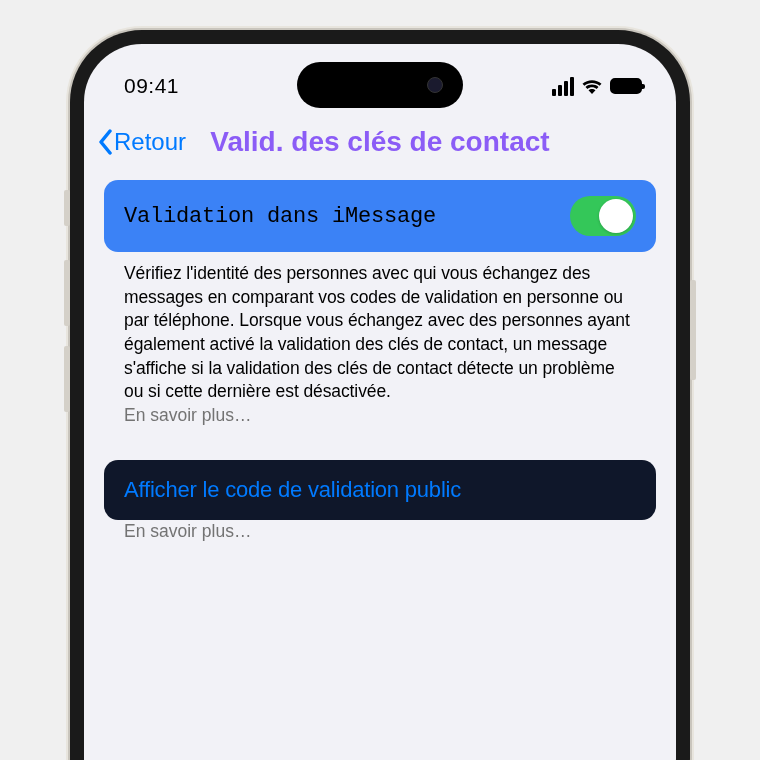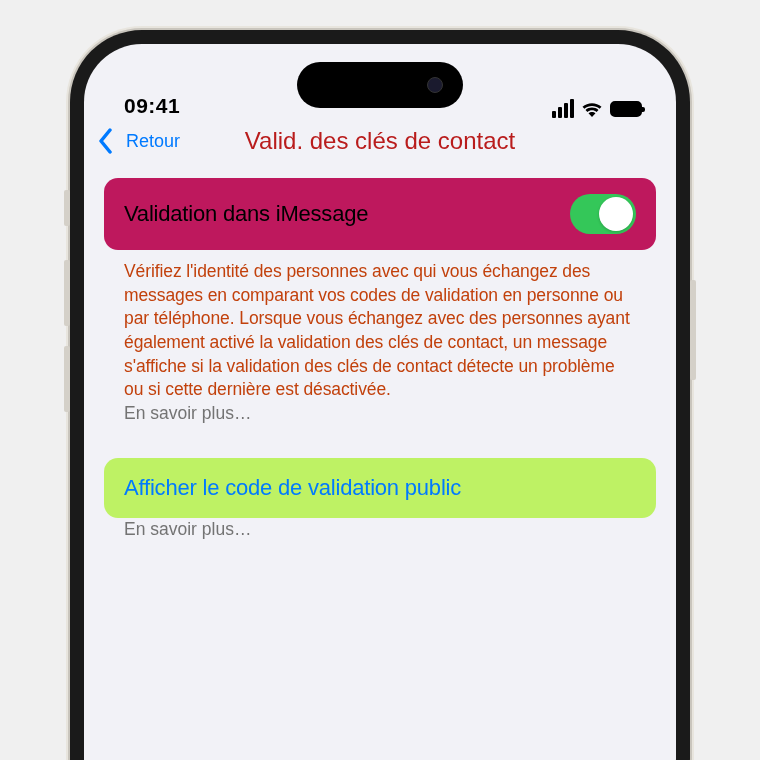--- a/index.html
+++ b/index.html
@@ -60,24 +60,24 @@
       width: 16px;
       height: 16px;
       background: #1a1a2e;
       border-radius: 50%;
       border: 1px solid #333;
     }
     .status-bar {
       height: 74px;
       display: flex;
       justify-content: space-between;
-      align-items: flex-end;
+      align-items: center;
       padding: 10px 34px 0 40px;
       font-size: 21px;
-      font-weight: 700;
+      font-weight: 400;
       letter-spacing: 0.5px;
     }
     .status-left { width: 100px; }
     .status-right {
       width: 120px;
       display: flex;
       align-items: center;
       justify-content: flex-end;
       gap: 7px;
     }
@@ -117,49 +117,50 @@
     .nav-bar {
       display: flex;
       align-items: center;
       padding: 10px 14px 14px;
       position: relative;
     }
     .back-button {
       display: flex;
       align-items: center;
       color: #007aff;
-      font-size: 18px;
-      gap: 12px;
+      font-size: 24px;
+      gap: 0;
       position: relative;
       z-index: 2;
     }
     .chevron-left {
       width: 16px;
       height: 26px;
       stroke: #007aff;
       stroke-width: 3.5;
       fill: none;
     }
     .nav-title {
       position: absolute;
       left: 0;
       right: 0;
       text-align: center;
-      font-size: 24px;
-      font-weight: 400;
-      color: #b91c1c;
+      font-size: 28px;
+      font-weight: 700;
+      color: #8b5cf6;
       pointer-events: none;
     }
     .content {
       padding: 10px 20px 0;
     }
     .card {
-      background: #be185d;
+      background: #3b82f6;
       border-radius: 14px;
       padding: 16px 20px;
+      font-family: Liberation Mono, monospace;
     }
     .toggle-row {
       display: flex;
       align-items: center;
       justify-content: space-between;
       gap: 12px;
     }
     .toggle-label {
       font-size: 22px;
       color: #000;
@@ -179,35 +180,35 @@
       right: 3px;
       top: 3px;
       width: 34px;
       height: 34px;
       background: #fff;
       border-radius: 50%;
       box-shadow: 0 1px 3px rgba(0,0,0,0.2);
     }
     .help-text {
       font-size: 17.5px;
-      color: #c2410c;
+      color: #000000;
       line-height: 1.35;
       padding: 10px 20px 0;
       letter-spacing: -0.1px;
     }
     .learn-more {
       color: #737373;
       font-size: 17.5px;
       padding: 0 20px;
       display: inline-block;
       margin-top: 1px;
     }
     .section-gap { height: 34px; }
     .link-card {
-      background: #bef264;
+      background: #0f172a;
       border-radius: 14px;
       padding: 17px 20px;
     }
     .link-text {
       color: #007aff;
       font-size: 22px;
       letter-spacing: -0.2px;
     }
   </style>
 </head>

